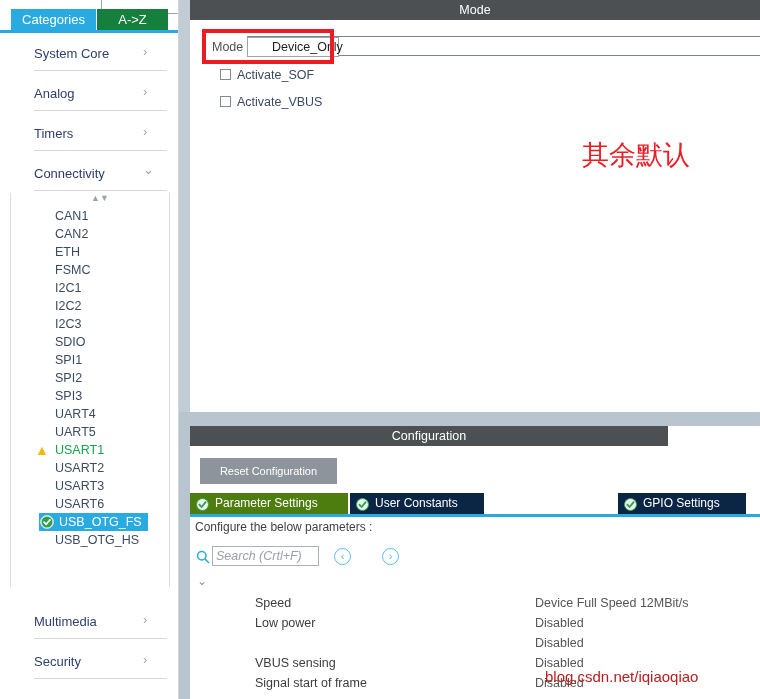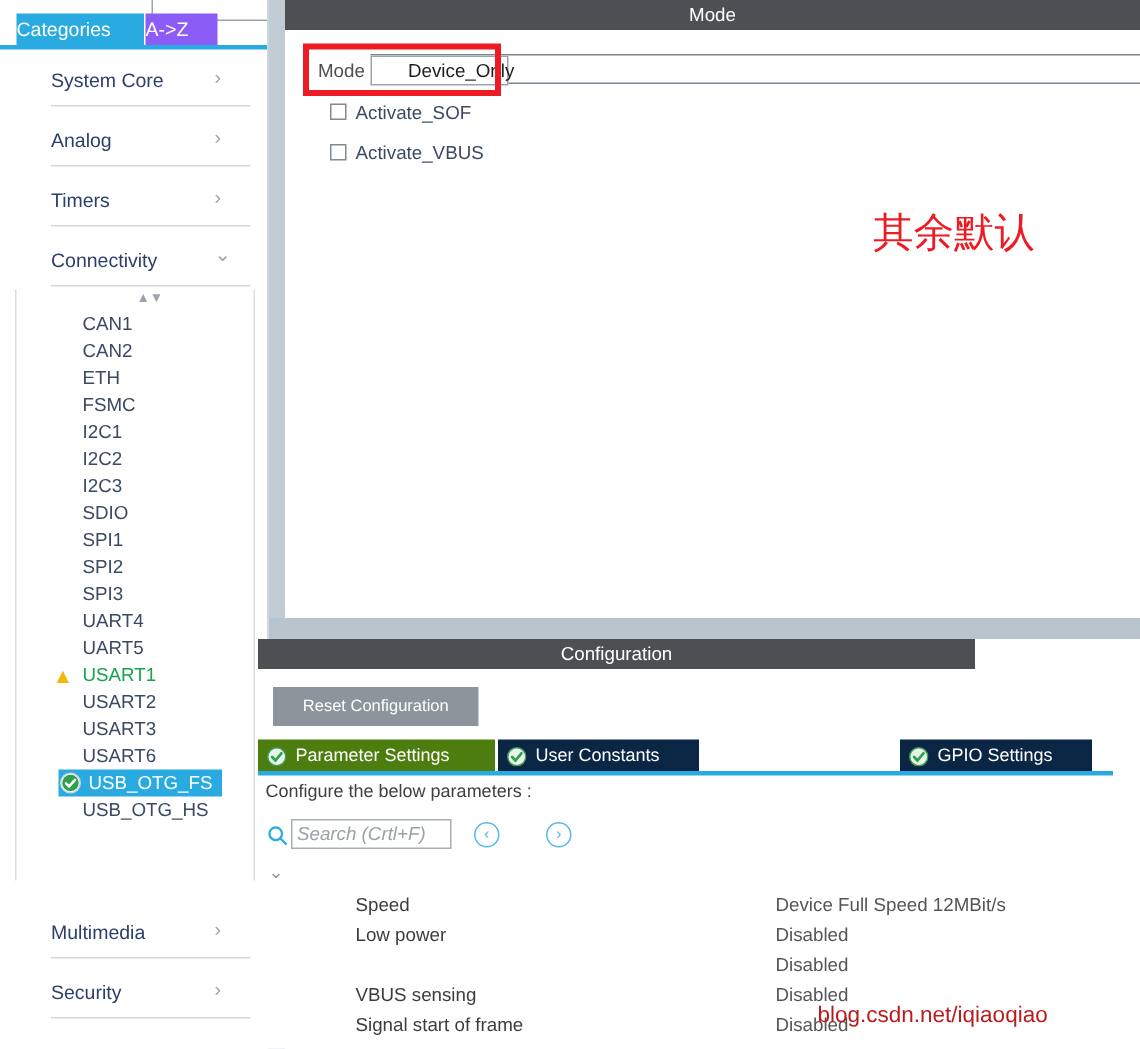--- a/index.html
+++ b/index.html
@@ -29,29 +29,30 @@
   }
   #tabs-row {
     position: absolute; left: 0; top: 9px;
     width: 179px; height: 21px;
   }
   .panel-tab {
     position: absolute; top: 0; height: 21px;
     line-height: 21px;
     color: #ffffff;
     font-size: 13px;
+    text-align: center;
     cursor: default;
   }
   #tab-categories {
     left: 11px; width: 85px;
     background: #29abe2;
   }
   #tab-az {
-    left: 97px; width: 48px;
-    background: #8b5cf6;
+    left: 97px; width: 71px;
+    background: #15803d;
   }
   #tabs-underline {
     position: absolute; left: 0; top: 30px;
     width: 179px; height: 3px;
     background: #29abe2;
   }
   #left-border-right {
     position: absolute; left: 178px; top: 0;
     width: 1px; height: 699px;
     background: #cfd6dc;
@@ -207,21 +208,21 @@
   #cn-annotation {
     position: absolute; left: 392px; top: 137px;
     font-size: 27px;
     color: #ed1c24;
     font-family: "DejaVu Sans", sans-serif;
     white-space: nowrap;
   }
 
   
   #config-panel {
-    position: absolute; left: 172px; top: 426px;
+    position: absolute; left: 190px; top: 426px;
     width: 478px; height: 273px;
     background: #ffffff;
   }
   #reset-config-btn {
     position: absolute; left: 10px; top: 32px;
     width: 137px; height: 26px;
     background: #8d949b;
     color: #ffffff;
     font-size: 11px;
     line-height: 26px;

